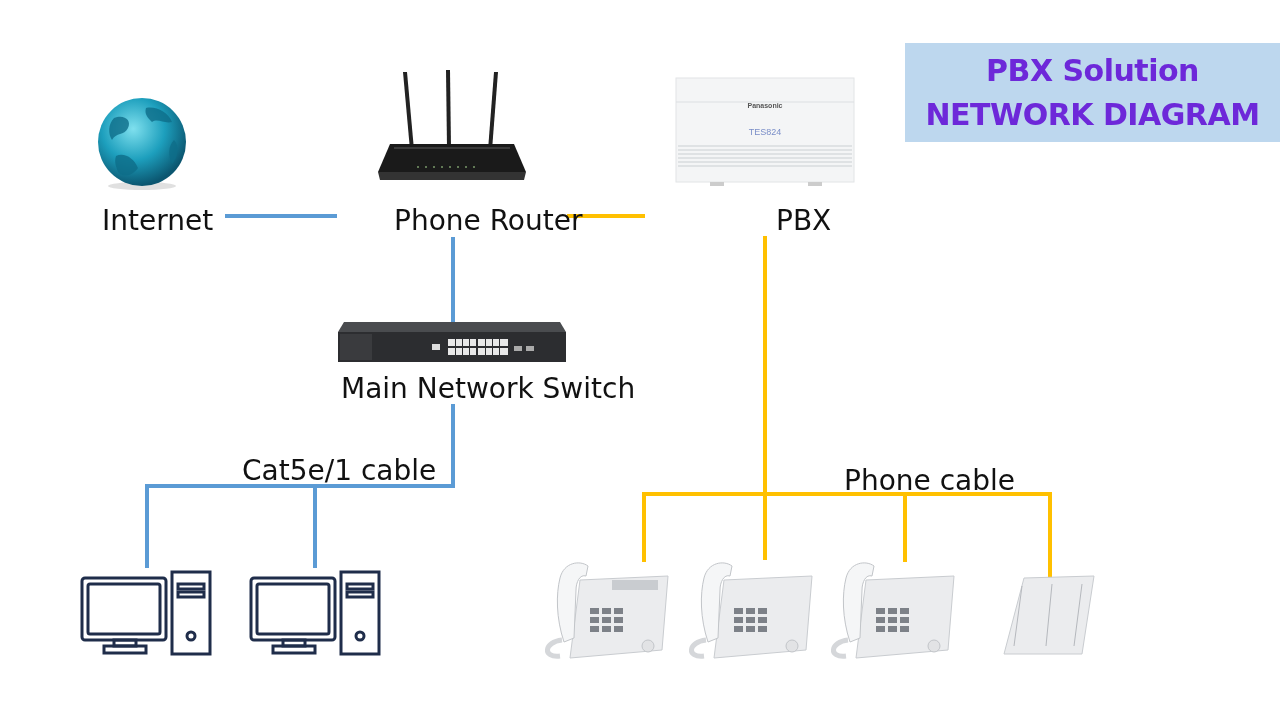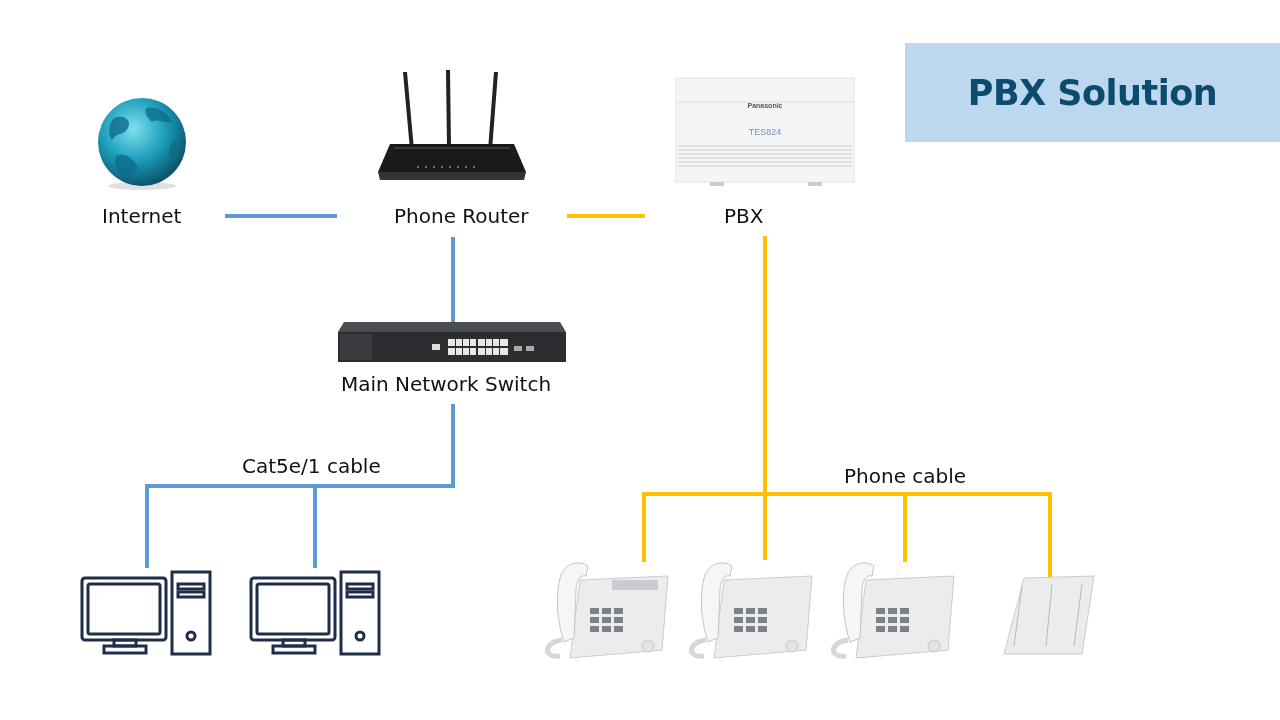--- a/index.html
+++ b/index.html
@@ -1,27 +1,28 @@
 <!DOCTYPE html>
 <html><head>
 <meta charset="utf-8">
 <style>
   html,body{margin:0;padding:0;background:#fff;}
   body{width:1280px;height:720px;position:relative;overflow:hidden;font-family:"Liberation Sans","DejaVu Sans",sans-serif;}
   .abs{position:absolute;}
   .title-box{left:905px;top:43px;width:375px;height:99px;background:#bdd7ee;display:flex;flex-direction:column;align-items:center;justify-content:center;}
-  .title-box div{font-weight:bold;font-size:35px;color:#0c4a6e;line-height:44px;font-family:"DejaVu Sans",sans-serif;letter-spacing:-0.5px;}
-  .label{font-size:20px;color:#111;white-space:nowrap;font-family:"DejaVu Sans",sans-serif;}
+  .title-box div{font-weight:bold;font-size:30px;color:#6d28d9;line-height:44px;font-family:"DejaVu Sans",sans-serif;letter-spacing:-0.5px;}
+  .label{font-size:28px;color:#111;white-space:nowrap;font-family:"DejaVu Sans",sans-serif;}
   svg.lines{position:absolute;left:0;top:0;}
 </style>
 </head>
 <body>
 
 <div class="abs title-box">
   <div>PBX Solution</div>
+  <div>NETWORK DIAGRAM</div>
 </div>
 
 <svg class="lines" width="1280" height="720">
   <g stroke="#5b9bd5" stroke-width="4" fill="none">
     <line x1="225" y1="216" x2="337" y2="216"></line>
     <line x1="453" y1="237" x2="453" y2="322"></line>
     <polyline points="453,404 453,486 147,486 147,568"></polyline>
     <line x1="315" y1="486" x2="315" y2="568"></line>
   </g>
   <g stroke="#ffc000" stroke-width="4" fill="none">
@@ -78,21 +79,21 @@
     <line x1="4" y1="70" x2="178" y2="70"></line>
       <line x1="4" y1="74" x2="178" y2="74"></line>
     <line x1="4" y1="78" x2="178" y2="78"></line>
       <line x1="4" y1="82" x2="178" y2="82"></line>
     <line x1="4" y1="86" x2="178" y2="86"></line>
       <line x1="4" y1="90" x2="178" y2="90"></line>
   </g>
   <rect x="36" y="106" width="14" height="4" fill="#ccc"></rect>
   <rect x="134" y="106" width="14" height="4" fill="#ccc"></rect>
 </svg>
-<div class="abs label" style="left:724px;top:204px">PBX</div>
+<div class="abs label" style="left:776px;top:204px">PBX</div>
 
 <svg class="abs" style="left:336px;top:320px" width="232" height="46" viewBox="0 0 232 46">
   <path d="M8 2 L224 2 L230 12 L2 12 Z" fill="#4a4c4f"></path>
   <rect x="2" y="12" width="228" height="30" fill="#2c2d30"></rect>
   <rect x="4" y="14" width="32" height="26" fill="#3a3b3e"></rect>
   <rect x="96" y="24" width="8" height="6" fill="#ddd"></rect>
   <g fill="#e8e8e8">
     <rect x="112" y="19" width="60" height="7"></rect>
       <rect x="112" y="28" width="60" height="7"></rect>
     <rect x="140" y="19" width="2" height="16" fill="#2c2d30"></rect>

